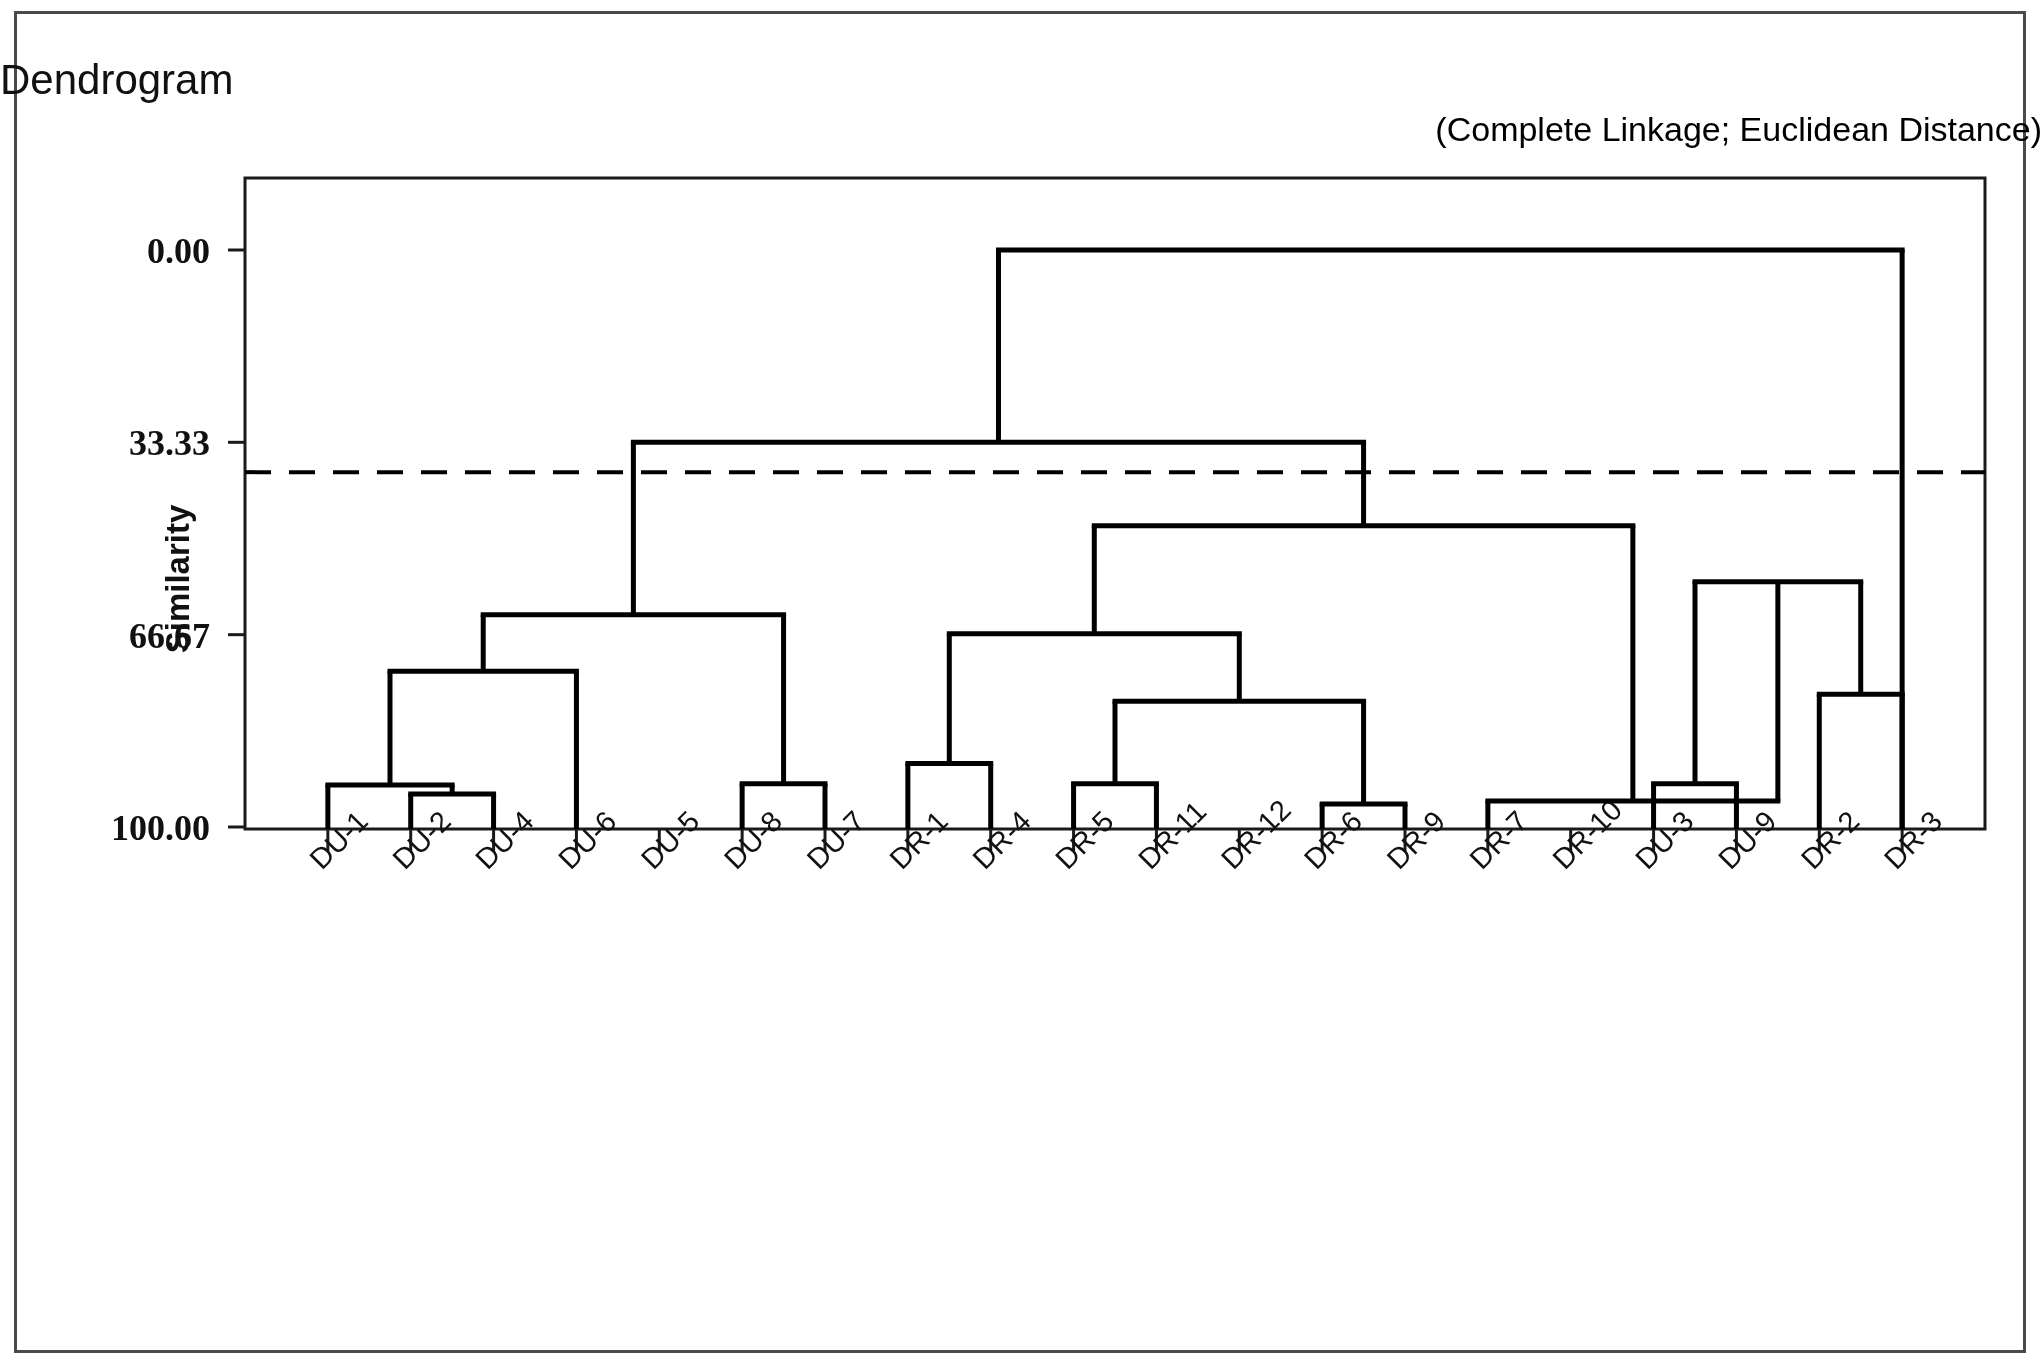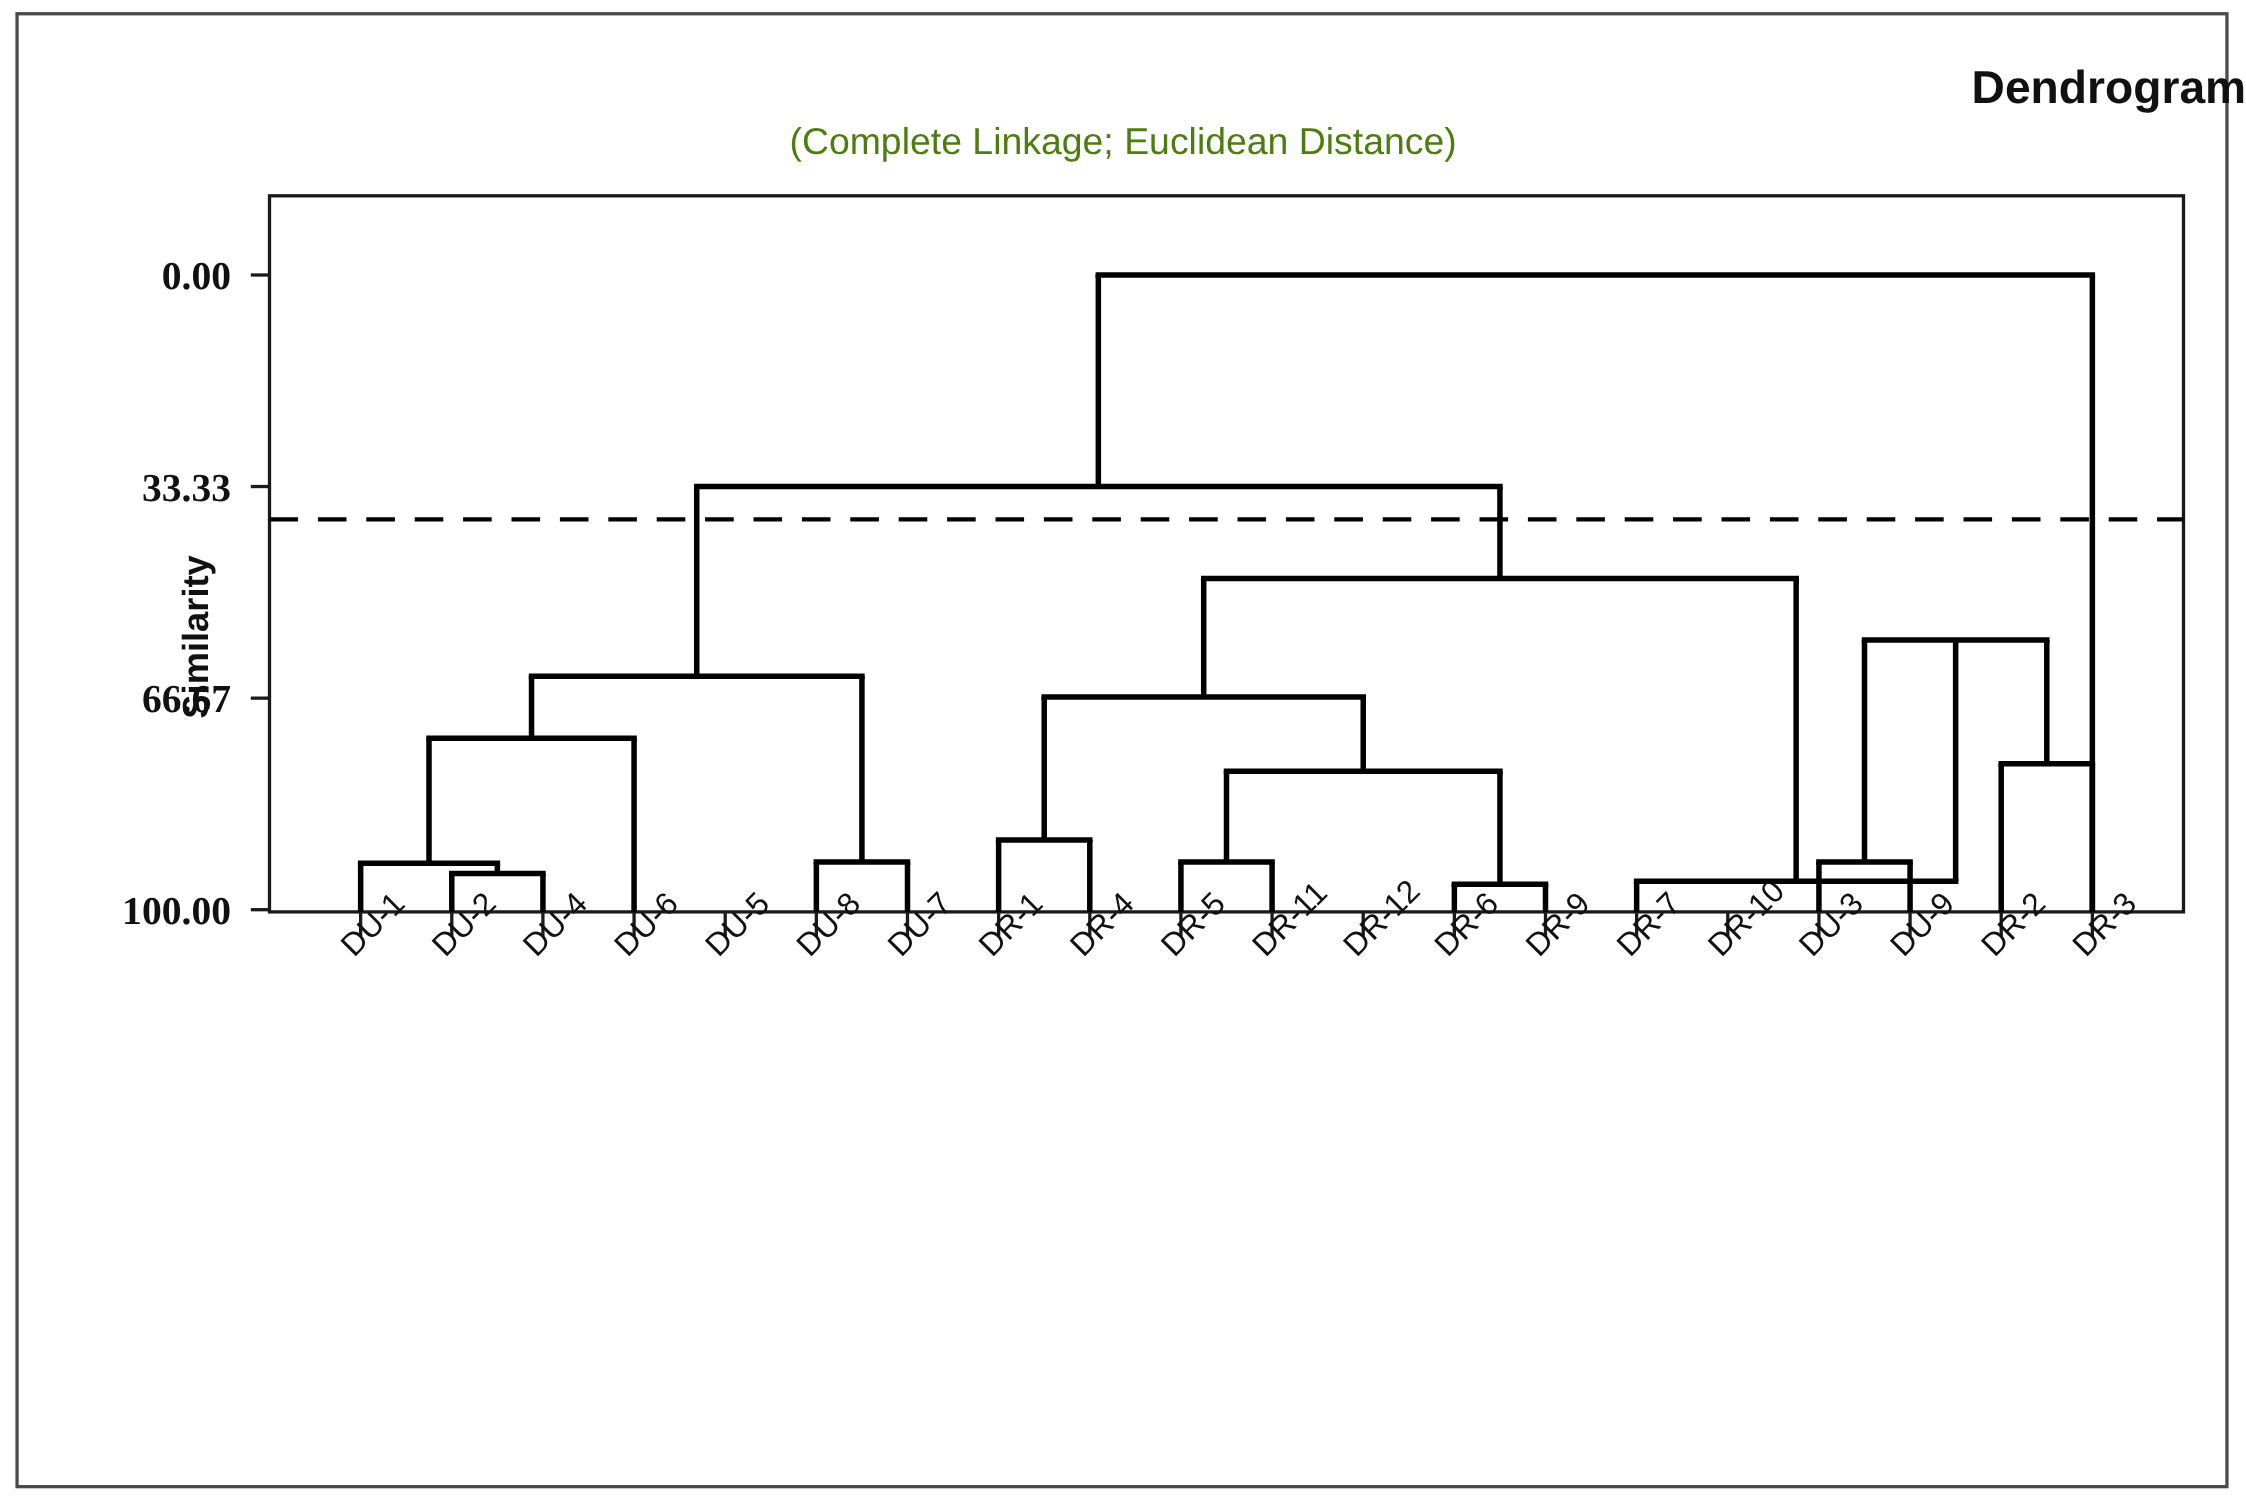--- a/index.html
+++ b/index.html
@@ -1,20 +1,20 @@
 <!DOCTYPE html>
 <html><head>
 <meta charset="utf-8">
 <style>
   html,body{margin:0;padding:0;background:#ffffff;}
   body{font-family:"Liberation Sans",sans-serif;}
   #page{position:relative;width:2042px;height:1370px;background:#ffffff;overflow:hidden;}
   #outer-border{position:absolute;left:14px;top:11px;width:2012px;height:1342px;border:3px solid #4a4a4a;box-sizing:border-box;background:#ffffff;}
-  #title{position:absolute;left:0;top:56px;width:2042px;text-align:right;font-family:"Liberation Sans",sans-serif;font-weight:bold;font-size:42px;color:#111;letter-spacing:0px;}
-  #subtitle{position:absolute;left:0;top:110px;width:2042px;text-align:center;font-family:"Liberation Sans",sans-serif;font-weight:normal;font-size:34px;color:#4d7c0f;}
+  #title{position:absolute;left:0;top:56px;width:2042px;text-align:left;font-family:"Liberation Sans",sans-serif;font-weight:normal;font-size:42px;color:#111;letter-spacing:0px;}
+  #subtitle{position:absolute;left:0;top:110px;width:2042px;text-align:right;font-family:"Liberation Sans",sans-serif;font-weight:normal;font-size:34px;color:#000000;}
   #ylabel{position:absolute;left:28px;top:560px;width:300px;text-align:center;font-family:"Liberation Sans",sans-serif;font-weight:bold;font-size:33px;color:#111;transform:rotate(-90deg);transform-origin:center center;}
   #xlabel{position:absolute;left:0;top:1255px;width:2042px;text-align:center;font-family:"Liberation Sans",sans-serif;font-weight:bold;font-size:33px;color:#111;}
   #plot-svg{position:absolute;left:0;top:0;width:2042px;height:1370px;}
   .ytick-label{font-family:"Liberation Serif",serif;font-weight:bold;font-size:36px;fill:#111;text-anchor:end;}
   .xtick-label{font-family:"Liberation Sans",sans-serif;font-weight:normal;font-size:29px;fill:#111;}
 </style>
 </head>
 <body>
 
 <div id="page">

